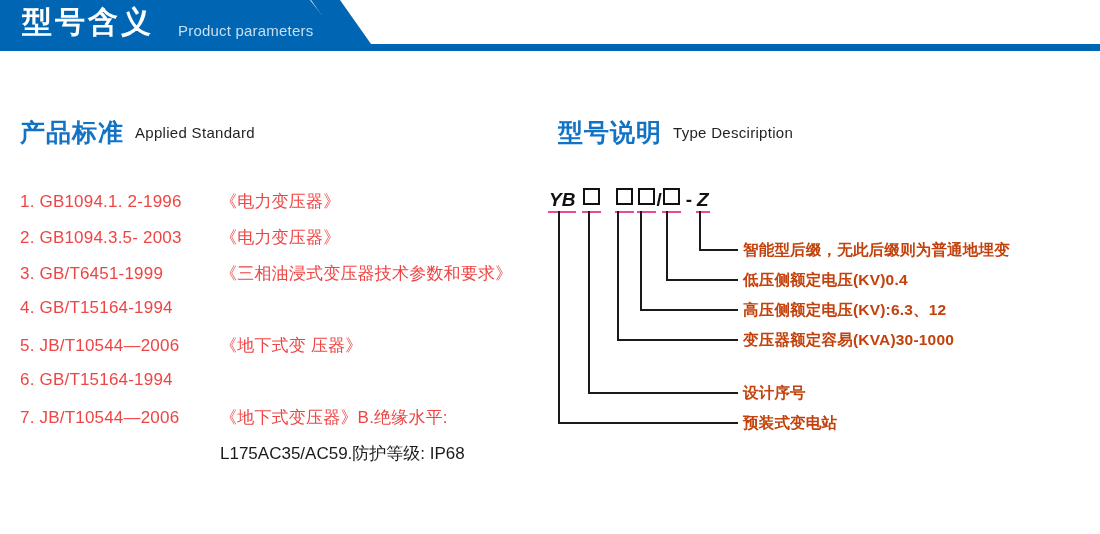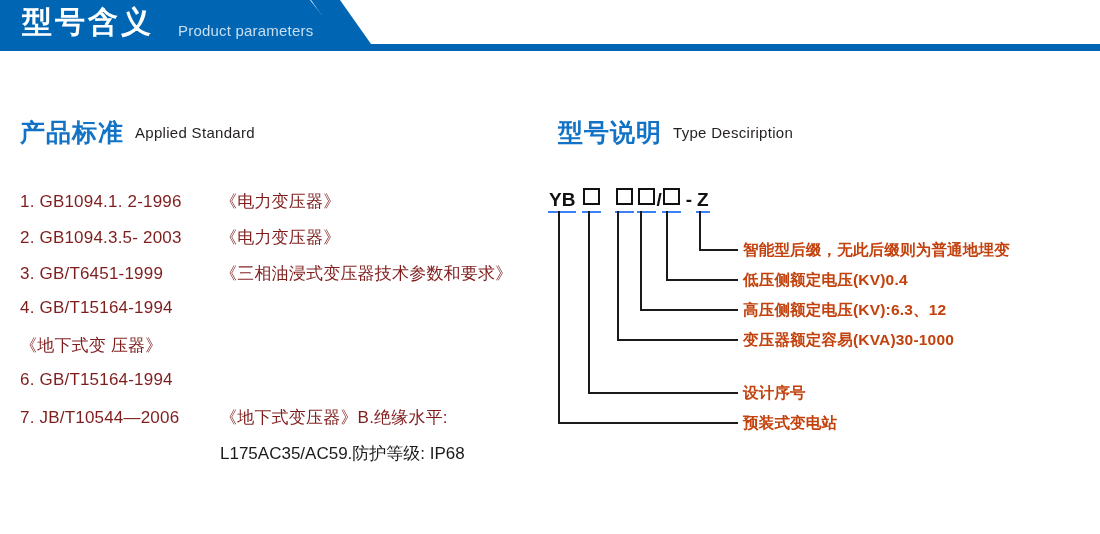--- a/index.html
+++ b/index.html
@@ -96,21 +96,21 @@
     position: absolute;
     left: 20px;
     top: 190px;
     width: 520px;
   }
   .standard-row {
     display: flex;
     align-items: baseline;
     height: 36px;
     font-size: 17px;
-    color: #7f1d1d;
+    color: #ef4444;
     letter-spacing: 0.2px;
   }
   .standard-code {
     width: 200px;
     flex: 0 0 200px;
     white-space: nowrap;
   }
   .standard-name {
     white-space: nowrap;
   }
@@ -136,23 +136,24 @@
     top: 0;
     height: 26px;
     white-space: nowrap;
     font-size: 19px;
     font-weight: bold;
     color: #111111;
     letter-spacing: 0px;
   }
   .code-seg {
     display: inline-block;
-    border-bottom: 2px solid #3b82f6;
+    border-bottom: 2px solid #ec4899;
     padding: 0 1px 1px 1px;
     line-height: 20px;
+    font-style: italic;
   }
   .code-box {
     display: inline-block;
     width: 13px;
     height: 13px;
     border: 2px solid #111111;
     vertical-align: 1px;
   }
   .code-plain {
     display: inline-block;
@@ -203,20 +204,21 @@
     <span class="standard-name">《电力变压器》</span>
   </div>
   <div class="standard-row">
     <span class="standard-code">3. GB/T6451-1999</span>
     <span class="standard-name">《三相油浸式变压器技术参数和要求》</span>
   </div>
   <div class="standard-row">
     <span class="standard-code">4. GB/T15164-1994</span>
   </div>
   <div class="standard-row">
+    <span class="standard-code">5. JB/T10544—2006</span>
     <span class="standard-name">《地下式变 压器》</span>
   </div>
   <div class="standard-row">
     <span class="standard-code">6. GB/T15164-1994</span>
   </div>
   <div class="standard-row">
     <span class="standard-code">7. JB/T10544—2006</span>
     <span class="standard-name">《地下式变压器》B.绝缘水平:</span>
   </div>
   <div class="standard-row-continued">

